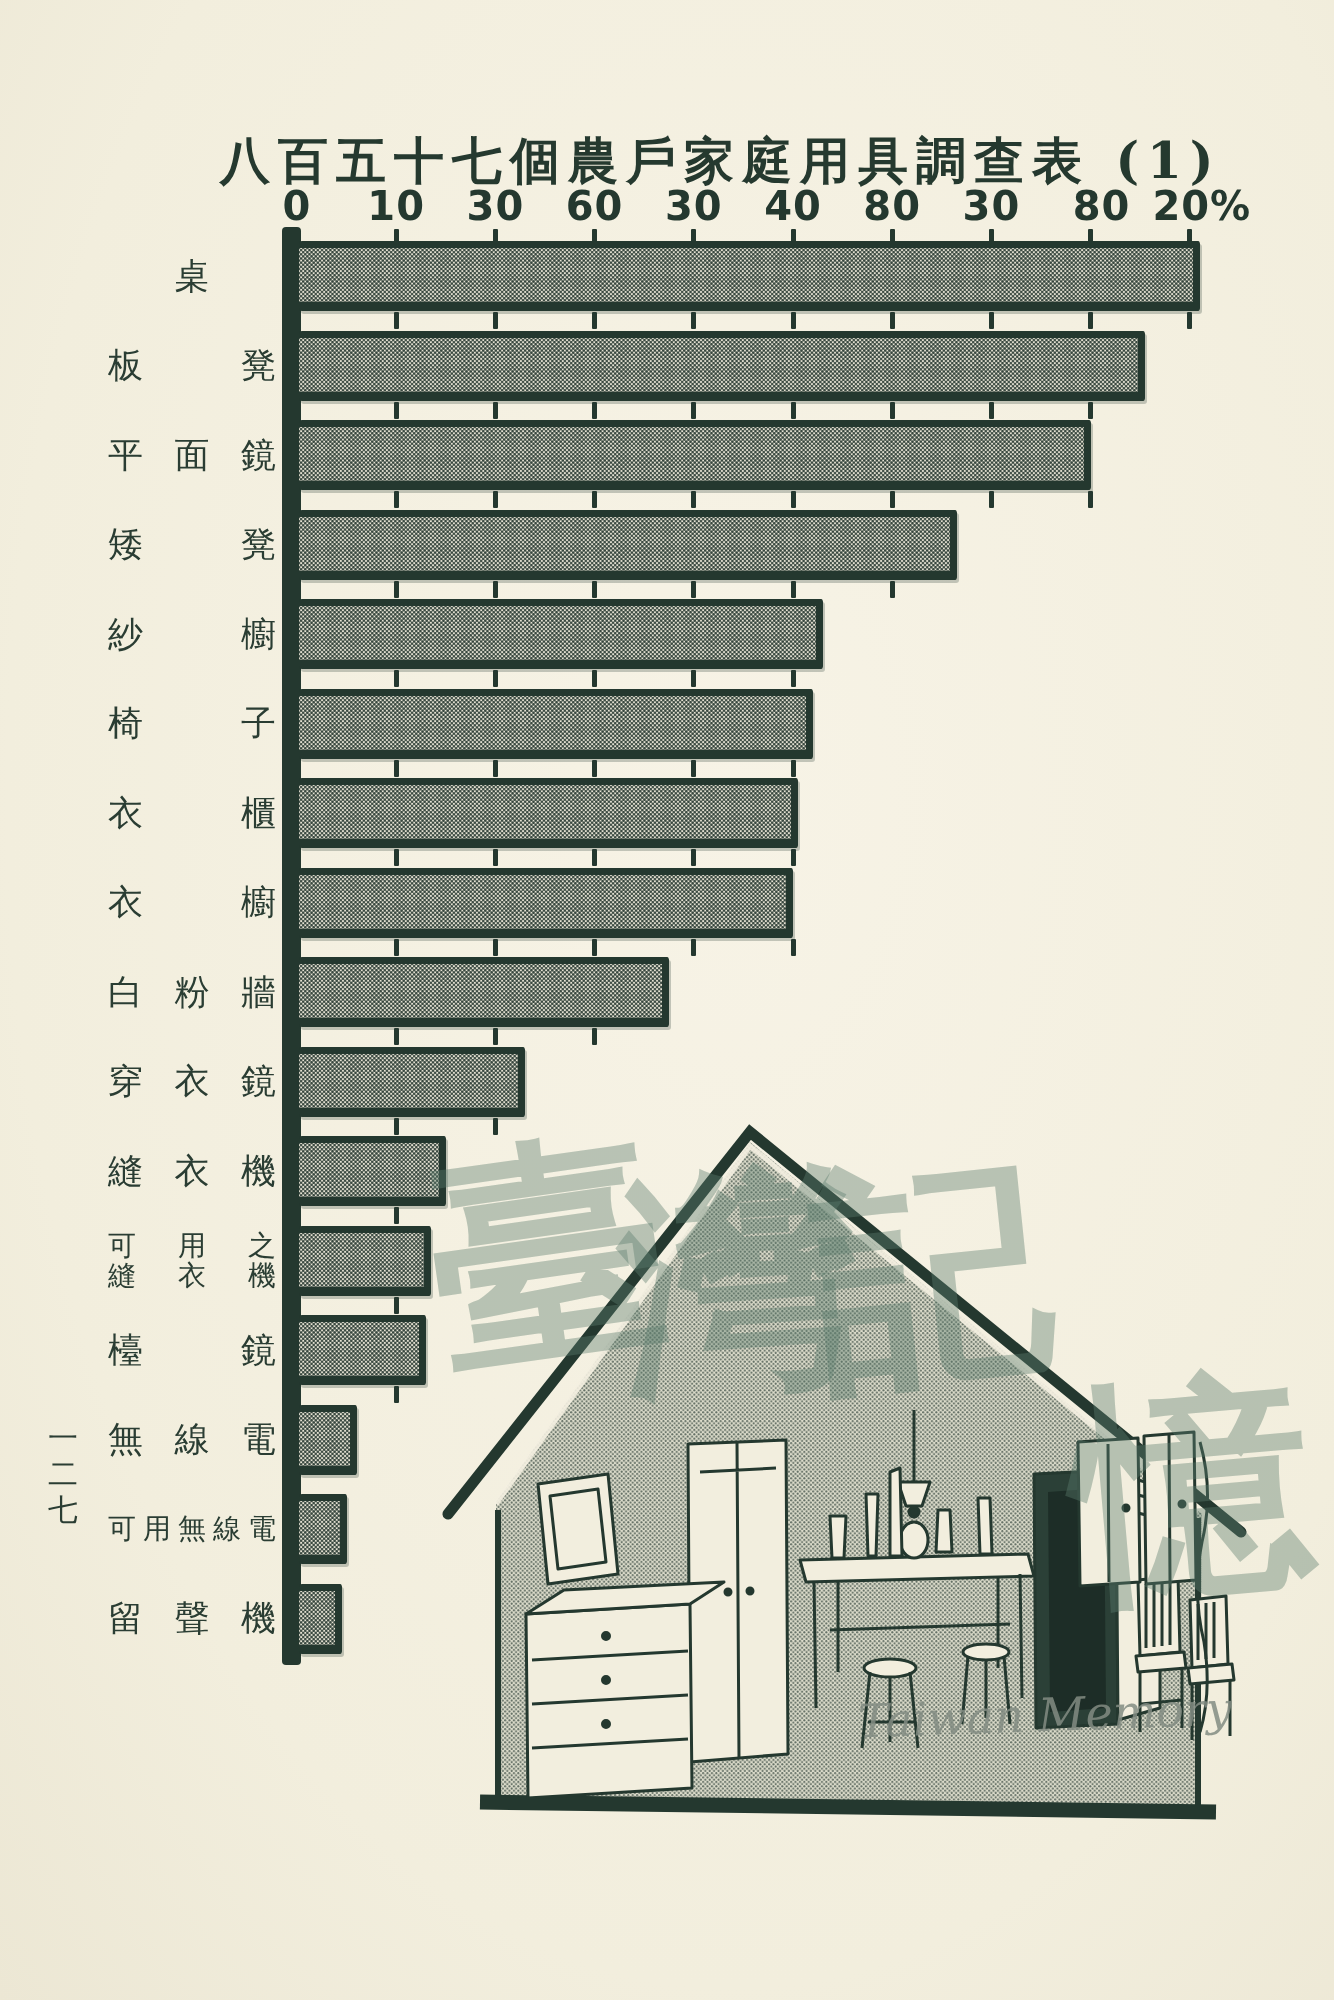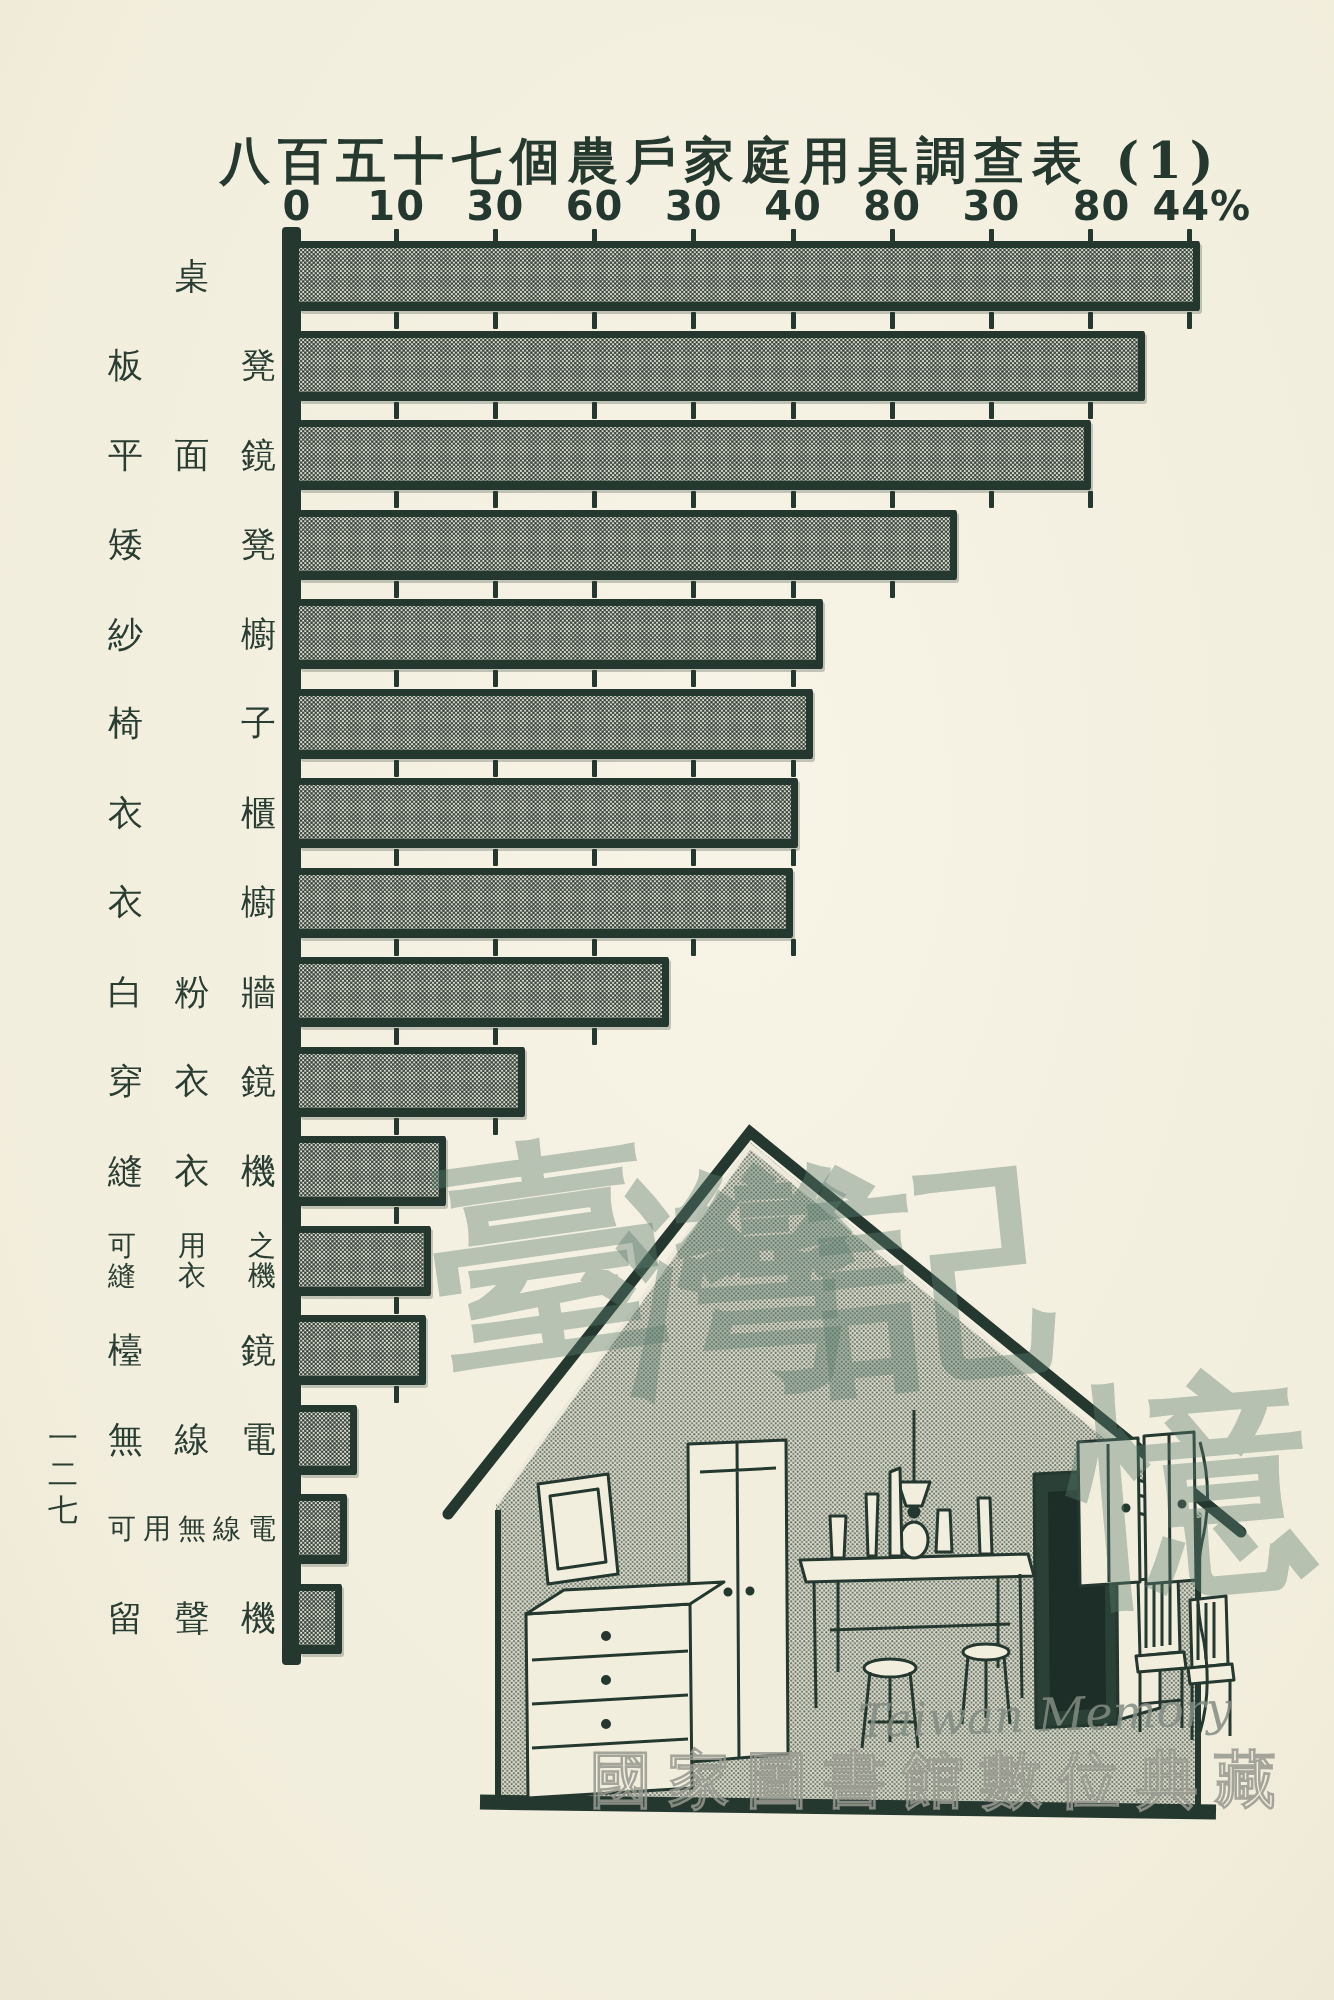--- a/index.html
+++ b/index.html
@@ -117,21 +117,21 @@
       <div class="axis-num" style="left: 693.8px;">30</div>
       <div class="tick" style="left: 691.3px; top: 229px; height: 16px;"></div>
       <div class="axis-num" style="left: 793px;">40</div>
       <div class="tick" style="left: 790.5px; top: 229px; height: 16px;"></div>
       <div class="axis-num" style="left: 892.2px;">80</div>
       <div class="tick" style="left: 889.7px; top: 229px; height: 16px;"></div>
       <div class="axis-num" style="left: 991.4px;">30</div>
       <div class="tick" style="left: 988.9px; top: 229px; height: 16px;"></div>
       <div class="axis-num" style="left: 1090.6px; margin-left: 11px;">80</div>
       <div class="tick" style="left: 1088.1px; top: 229px; height: 16px;"></div>
-      <div class="axis-num" style="left: 1201.8px;">44%</div>
+      <div class="axis-num" style="left: 1201.8px;">20%</div>
       <div class="tick" style="left: 1187.3px; top: 229px; height: 16px;"></div>
     </div>
   <div id="chart-rows">
       <div class="cat" style="top: 241px;">
         <div class="line center">
           <span>桌</span>
         </div>
       </div>
       <div class="bar" title="桌 91%" style="top: 241px; width: 900.72px;"></div>
       <div class="tick" style="left: 393.7px; top: 312px; height: 17px;"></div>
@@ -419,15 +419,14 @@
     </g>
   </svg>
 
   <div id="wm-cal">
       <div class="wm-cal" style="left: 430px; top: 1135px; transform: rotate(-8deg);">臺</div>
       <div class="wm-cal" style="left: 620px; top: 1165px; transform: rotate(-4deg);">灣</div>
       <div class="wm-cal" style="left: 815px; top: 1155px; transform: rotate(-6deg);">記</div>
       <div class="wm-cal" style="left: 1075px; top: 1370px; transform: rotate(-5deg);">憶</div>
     </div>
   <div class="wm-latin">Taiwan Memory</div>
-  <div class="wm-inst">國家圖書館數位典藏</div>
 
 </div>
 
 </body></html>

